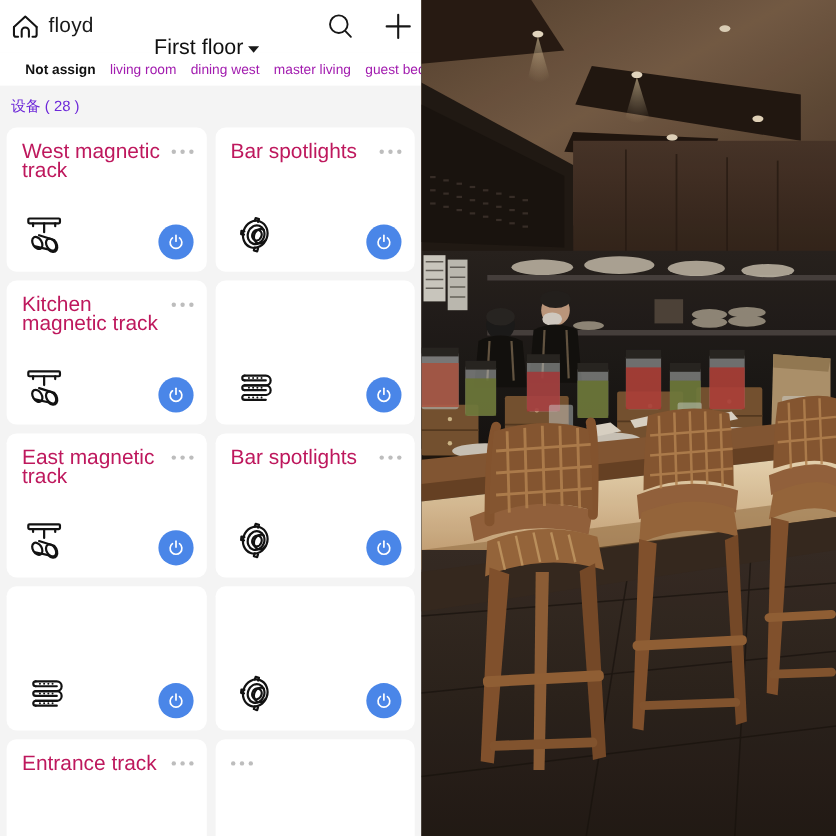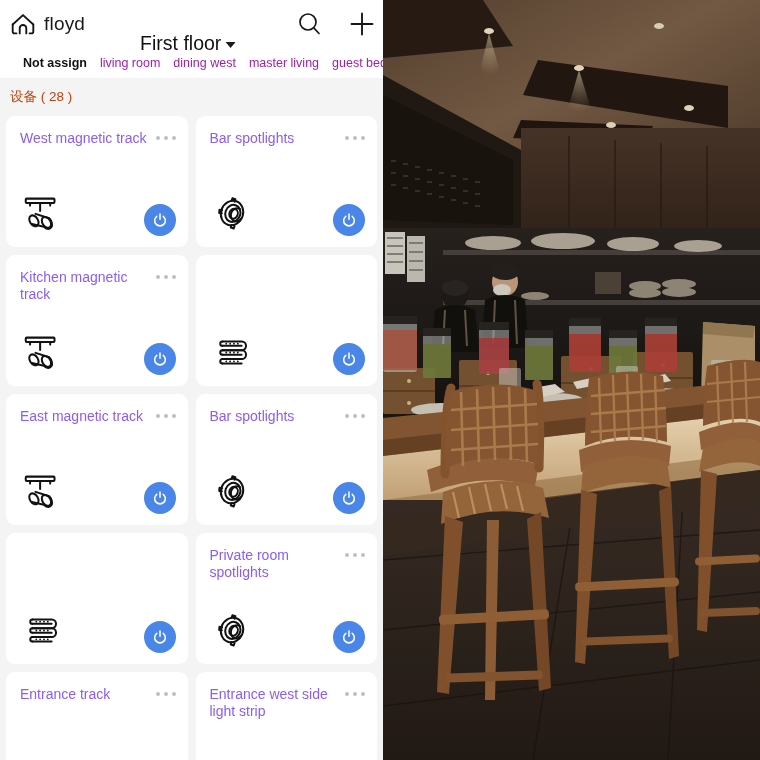--- a/index.html
+++ b/index.html
@@ -90,21 +90,21 @@
   }
   .tab.active { color: #111; font-weight: 700; }
 
   
   .section-head {
     height: 38px;
     display: flex;
     align-items: center;
     padding: 0 10px;
     font-size: 13.5px;
-    color: #c2410c;
+    color: #6d28d9;
     background: #f4f4f4;
   }
 
   
   .grid {
     display: grid;
     grid-template-columns: 1fr 1fr;
     gap: 8px 8px;
     padding: 0 6px;
   }
@@ -117,23 +117,23 @@
     overflow: hidden;
     cursor: pointer;
   }
   .card-head {
     display: flex;
     align-items: flex-start;
     justify-content: space-between;
     gap: 2px;
   }
   .card-title {
-    font-size: 14px;
+    font-size: 19px;
     line-height: 17px;
-    color: #8b5cf6;
+    color: #be185d;
     max-width: 132px;
   }
   .dots {
     display: flex;
     gap: 4px;
     align-items: center;
     padding-top: 6px;
     flex: 0 0 auto;
     cursor: pointer;
   }
@@ -448,28 +448,20 @@
           <span class="power">
             <svg viewBox="0 0 24 24" fill="none" stroke="#ffffff" stroke-width="2.3" stroke-linecap="round">
               <path d="M7.2 6.4 a8 8 0 1 0 9.6 0"></path>
                 <line x1="12" y1="3" x2="12" y2="11"></line>
             </svg>
           </span>
         </div>
       </div>
 
       <div class="card">
-        <div class="card-head">
-          <div class="card-title">Private room spotlights</div>
-          <div class="dots">
-              <span></span>
-              <span></span>
-              <span></span>
-            </div>
-        </div>
         <div class="card-body">
           <span class="dev-icon">
             <svg viewBox="0 0 48 48" fill="none" stroke="#121212" stroke-width="2.1" stroke-linecap="round" stroke-linejoin="round">
               <ellipse cx="23" cy="24" rx="11.5" ry="13" transform="rotate(20 23 24)"></ellipse>
               <ellipse cx="23.8" cy="24.4" rx="7.8" ry="9" transform="rotate(20 23.8 24.4)"></ellipse>
               <ellipse cx="24.6" cy="24.8" rx="4.4" ry="5.2" transform="rotate(20 24.6 24.8)"></ellipse>
               <path d="M31 19.6 a6 7 20 1 0 1.5 10.2"></path>
               <path d="M22.5 11.2 l0.9 -2.6 l3.1 1 l-0.8 2.6"></path>
               <path d="M12.3 24.3 l-2.7 -0.4 l0.3 -3.2 l2.8 0.4"></path>
               <path d="M25.6 37.6 l-0.8 2.6 l-3.1 -1 l0.8 -2.6"></path>
@@ -490,21 +482,20 @@
           <div class="dots">
               <span></span>
               <span></span>
               <span></span>
             </div>
         </div>
       </div>
 
       <div class="card">
         <div class="card-head">
-          <div class="card-title">Entrance west side light strip</div>
           <div class="dots">
               <span></span>
               <span></span>
               <span></span>
             </div>
         </div>
       </div>
 
     </div>
   </div>

